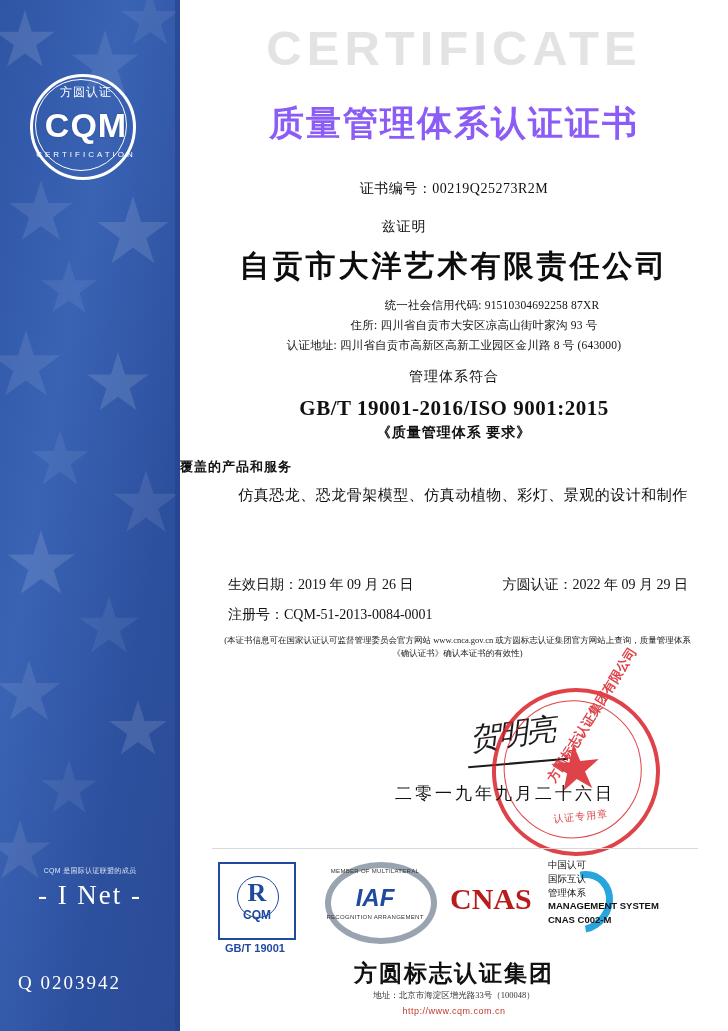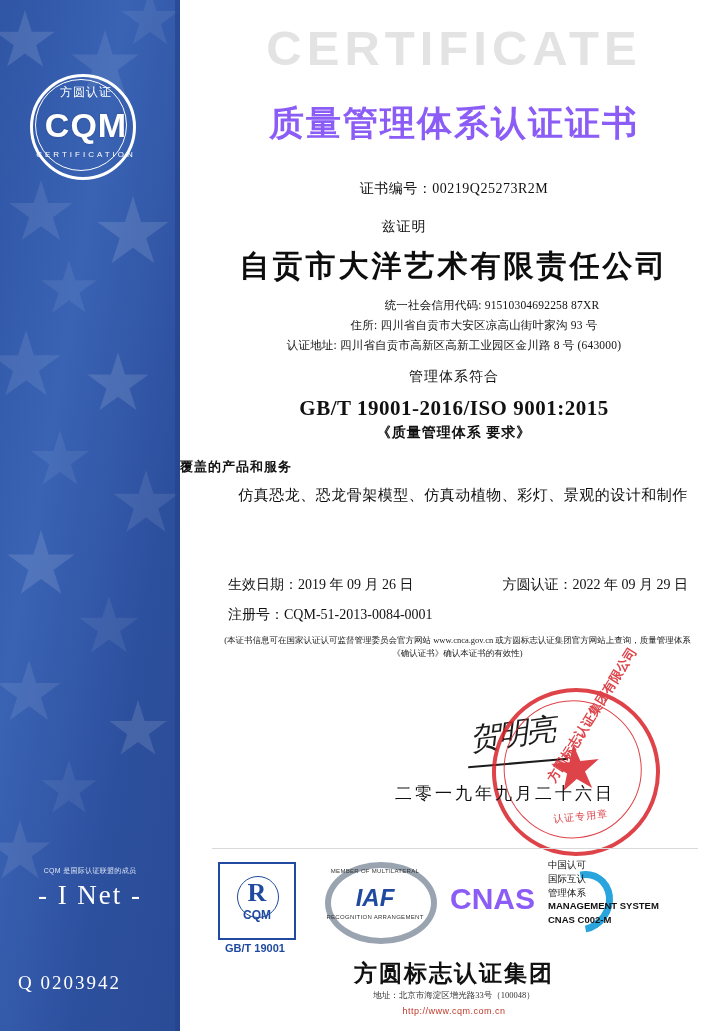--- a/index.html
+++ b/index.html
@@ -235,21 +235,21 @@
   }
   .iaf-bottom{
     position:absolute;left:0;top:52px;width:110px;text-align:center;
     font-family:"Liberation Sans",sans-serif;font-size:6px;color:#333;letter-spacing:.3px;
   }
   .logo-cnas{
     position:absolute;left:270px;top:866px;width:160px;height:62px;
   }
   .cnas-text{
     position:absolute;left:0;top:16px;
-    font-family:Liberation Sans, sans-serif;font-weight:bold;font-size:30px;color:#8b5cf6;
+    font-family:Liberation Serif, serif;font-weight:bold;font-size:30px;color:#b91c1c;
   }
   .cnas-swoosh{
     position:absolute;left:104px;top:4px;width:44px;height:50px;border-radius:50%;
     border:7px solid #2aa4dd;border-left-color:transparent;border-bottom-color:transparent;
     transform:rotate(35deg);
   }
   .cnas-right{
     position:absolute;left:368px;top:858px;width:170px;
     font-family:"Liberation Sans",sans-serif;font-size:9.5px;color:#111;line-height:1.45;
   }

